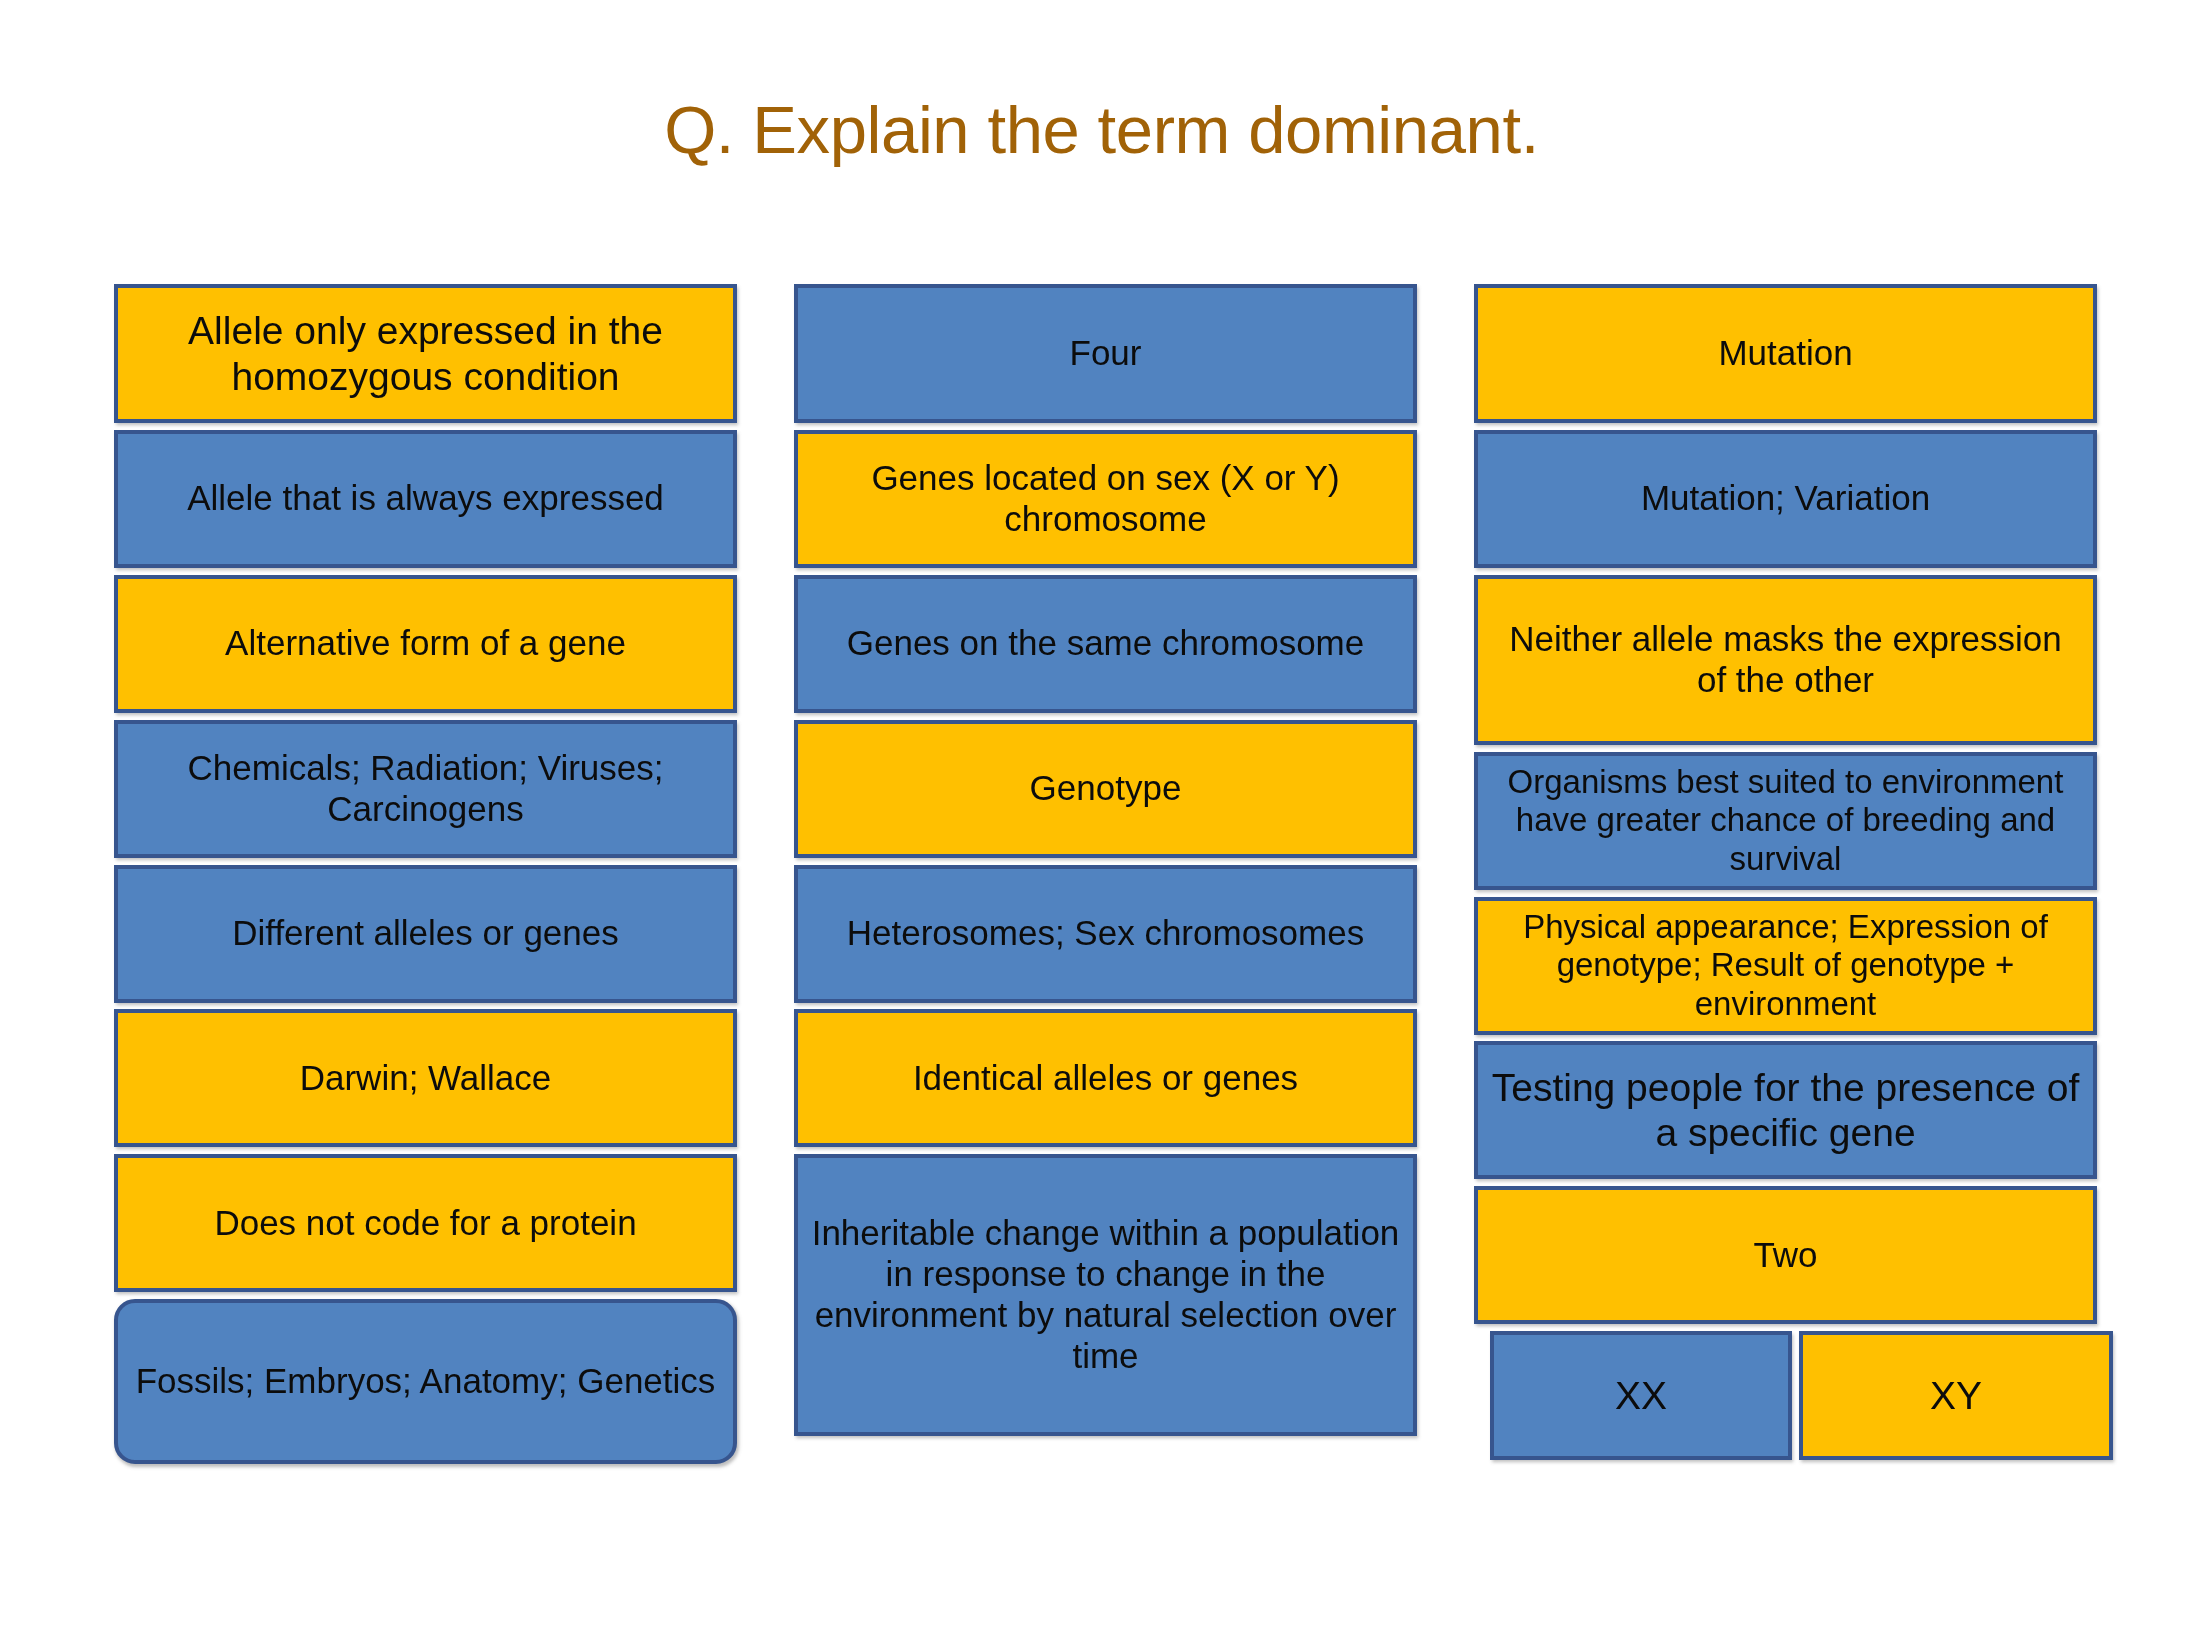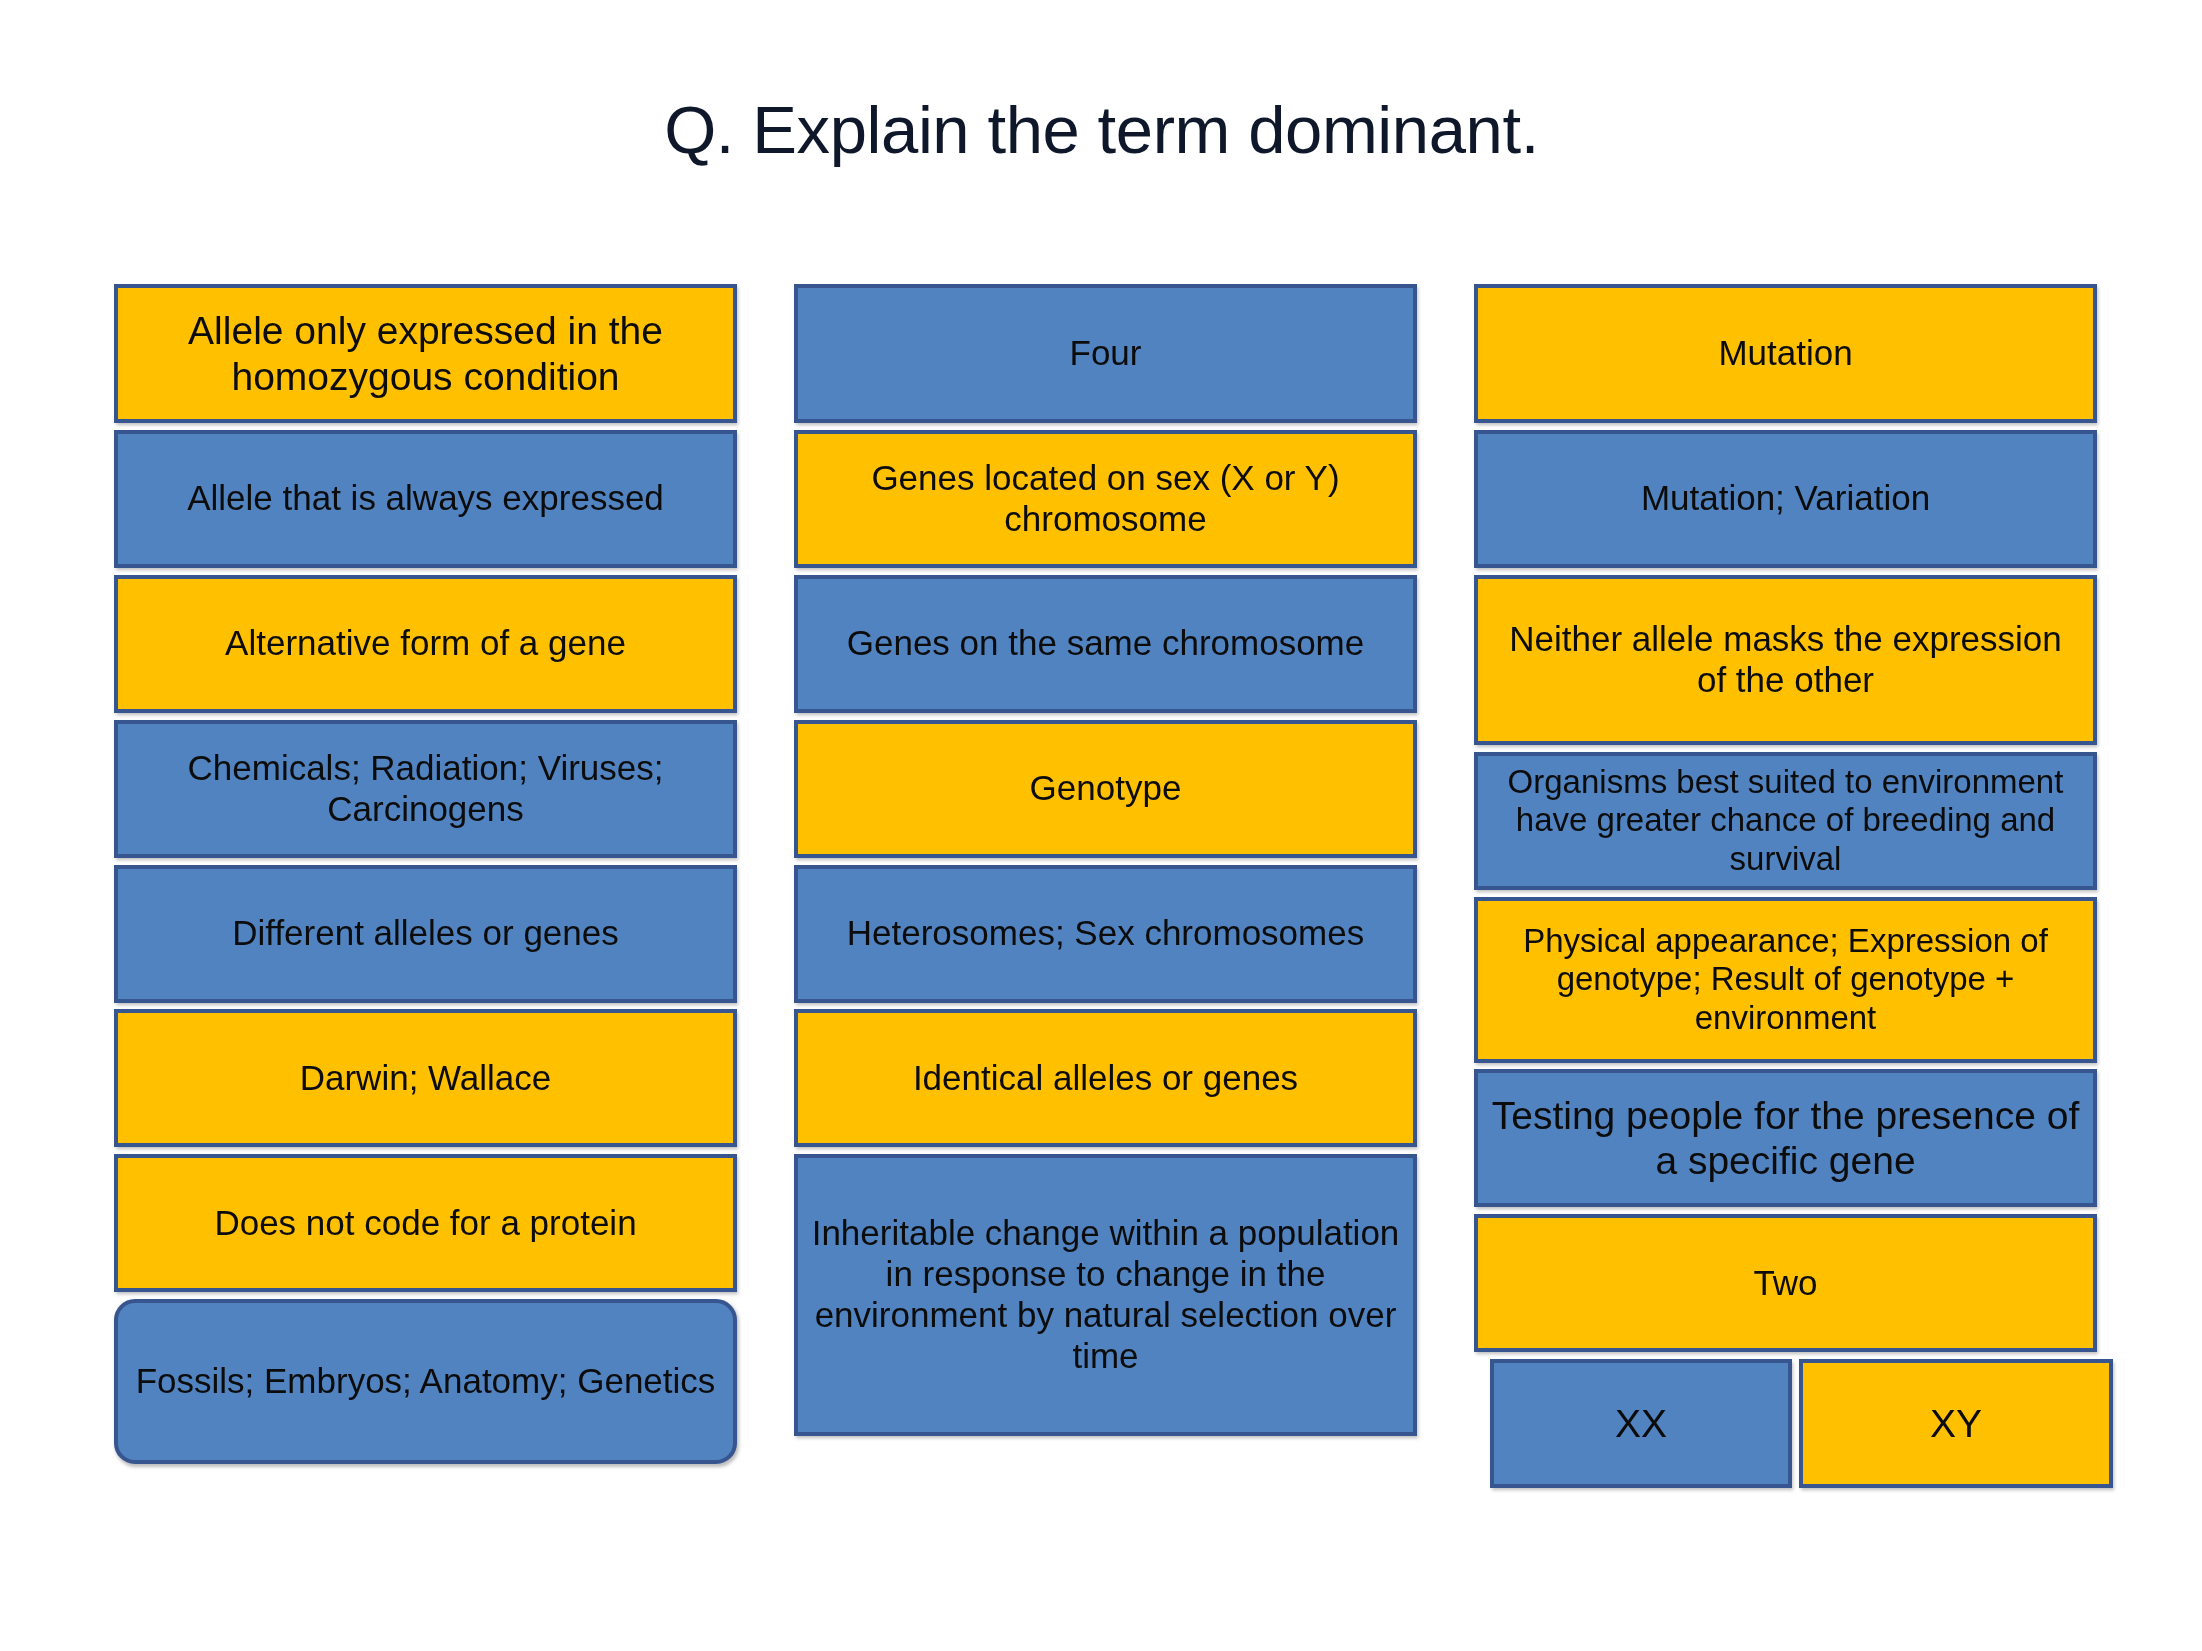--- a/index.html
+++ b/index.html
@@ -24,21 +24,21 @@
   }
 
   #page-title {
     position: absolute;
     left: 0;
     top: 96px;
     width: 2203px;
     text-align: center;
     font-size: 67px;
     font-weight: 400;
-    color: #0f172a;
+    color: #a16207;
     letter-spacing: -0.4px;
     line-height: 1.0;
     white-space: nowrap;
   }
 
   .column {
     position: absolute;
     top: 284px;
     width: 623px;
   }
@@ -148,21 +148,21 @@
       </div>
       <div class="cell blue fs-lg" style="height: 138px;">
         <span>Mutation; Variation</span>
       </div>
       <div class="cell yellow fs-lg" style="height: 170px;">
         <span>Neither allele masks the expression of the other</span>
       </div>
       <div class="cell blue fs-sm" style="height: 138px;">
         <span>Organisms best suited to environment have greater chance of breeding and survival</span>
       </div>
-      <div class="cell yellow fs-sm" style="height: 166px;">
+      <div class="cell yellow fs-sm" style="height: 138px;">
         <span>Physical appearance; Expression of genotype; Result of genotype + environment</span>
       </div>
       <div class="cell blue fs-md" style="height: 138px;">
         <span>Testing people for the presence of a specific gene</span>
       </div>
       <div class="cell yellow fs-lg" style="height: 138px;">
         <span>Two</span>
       </div>
       <div class="split-row">
         <div class="cell blue fs-md split-xx" style="height: 129px;">

